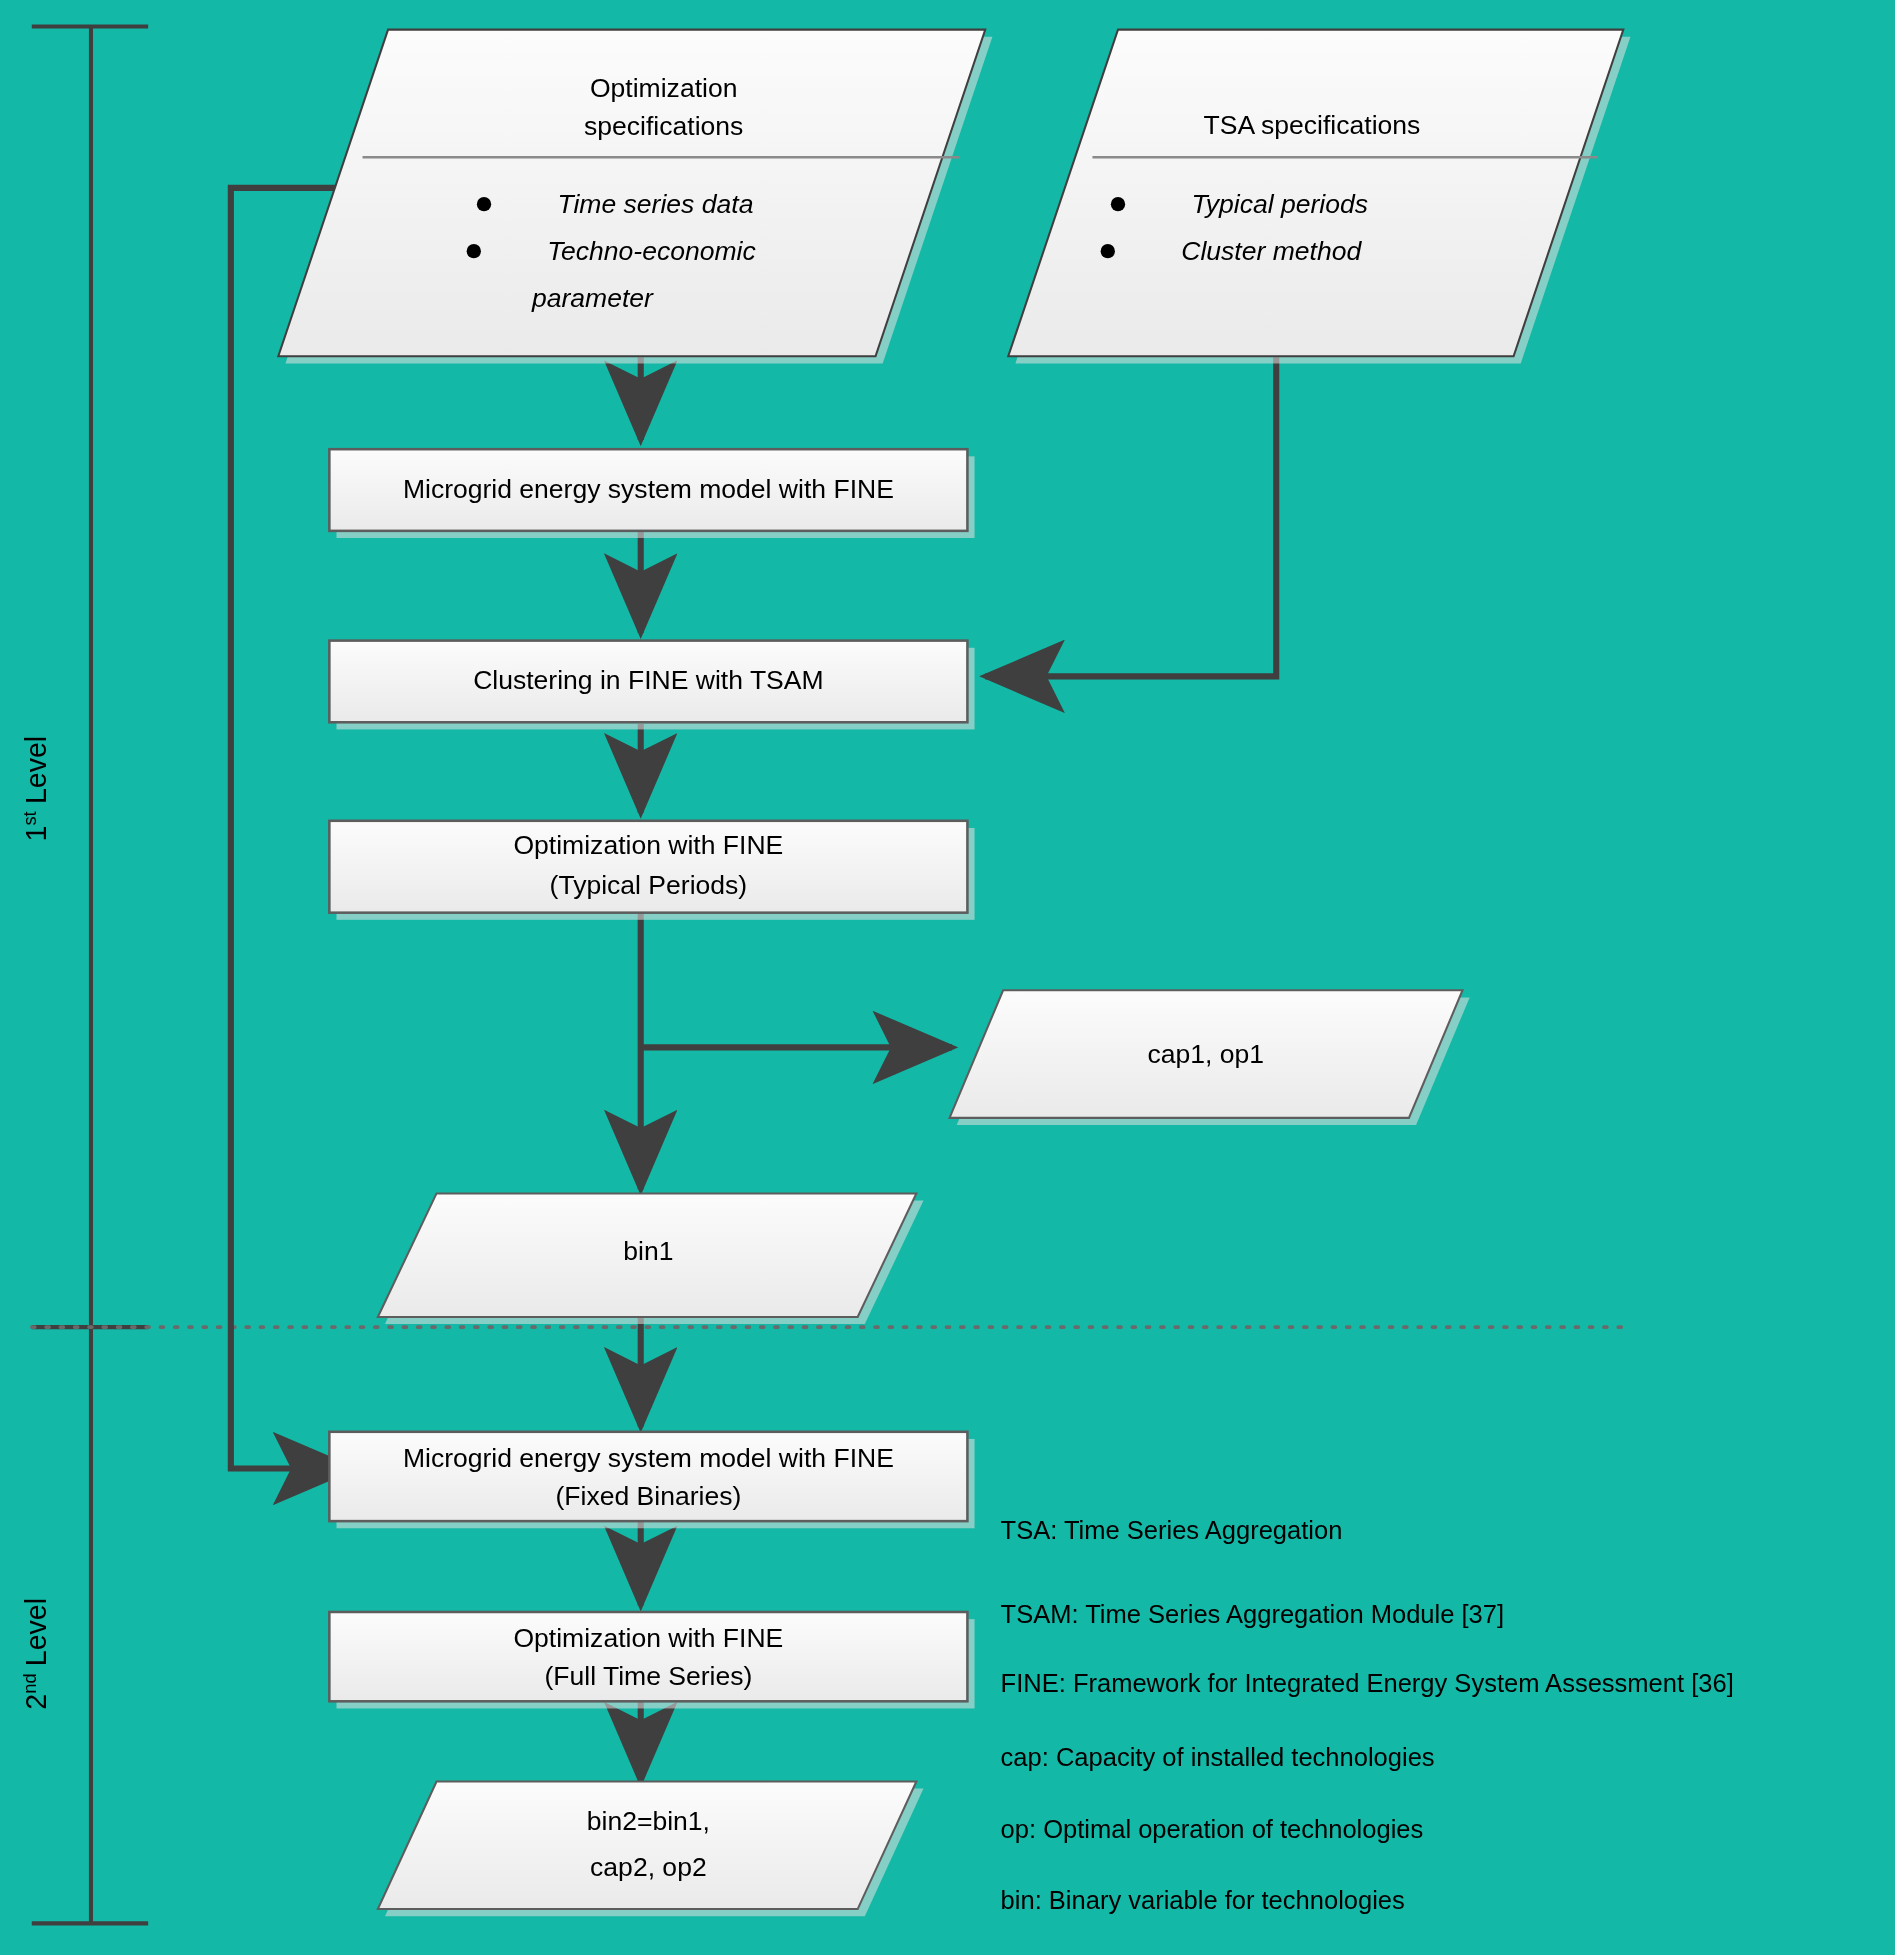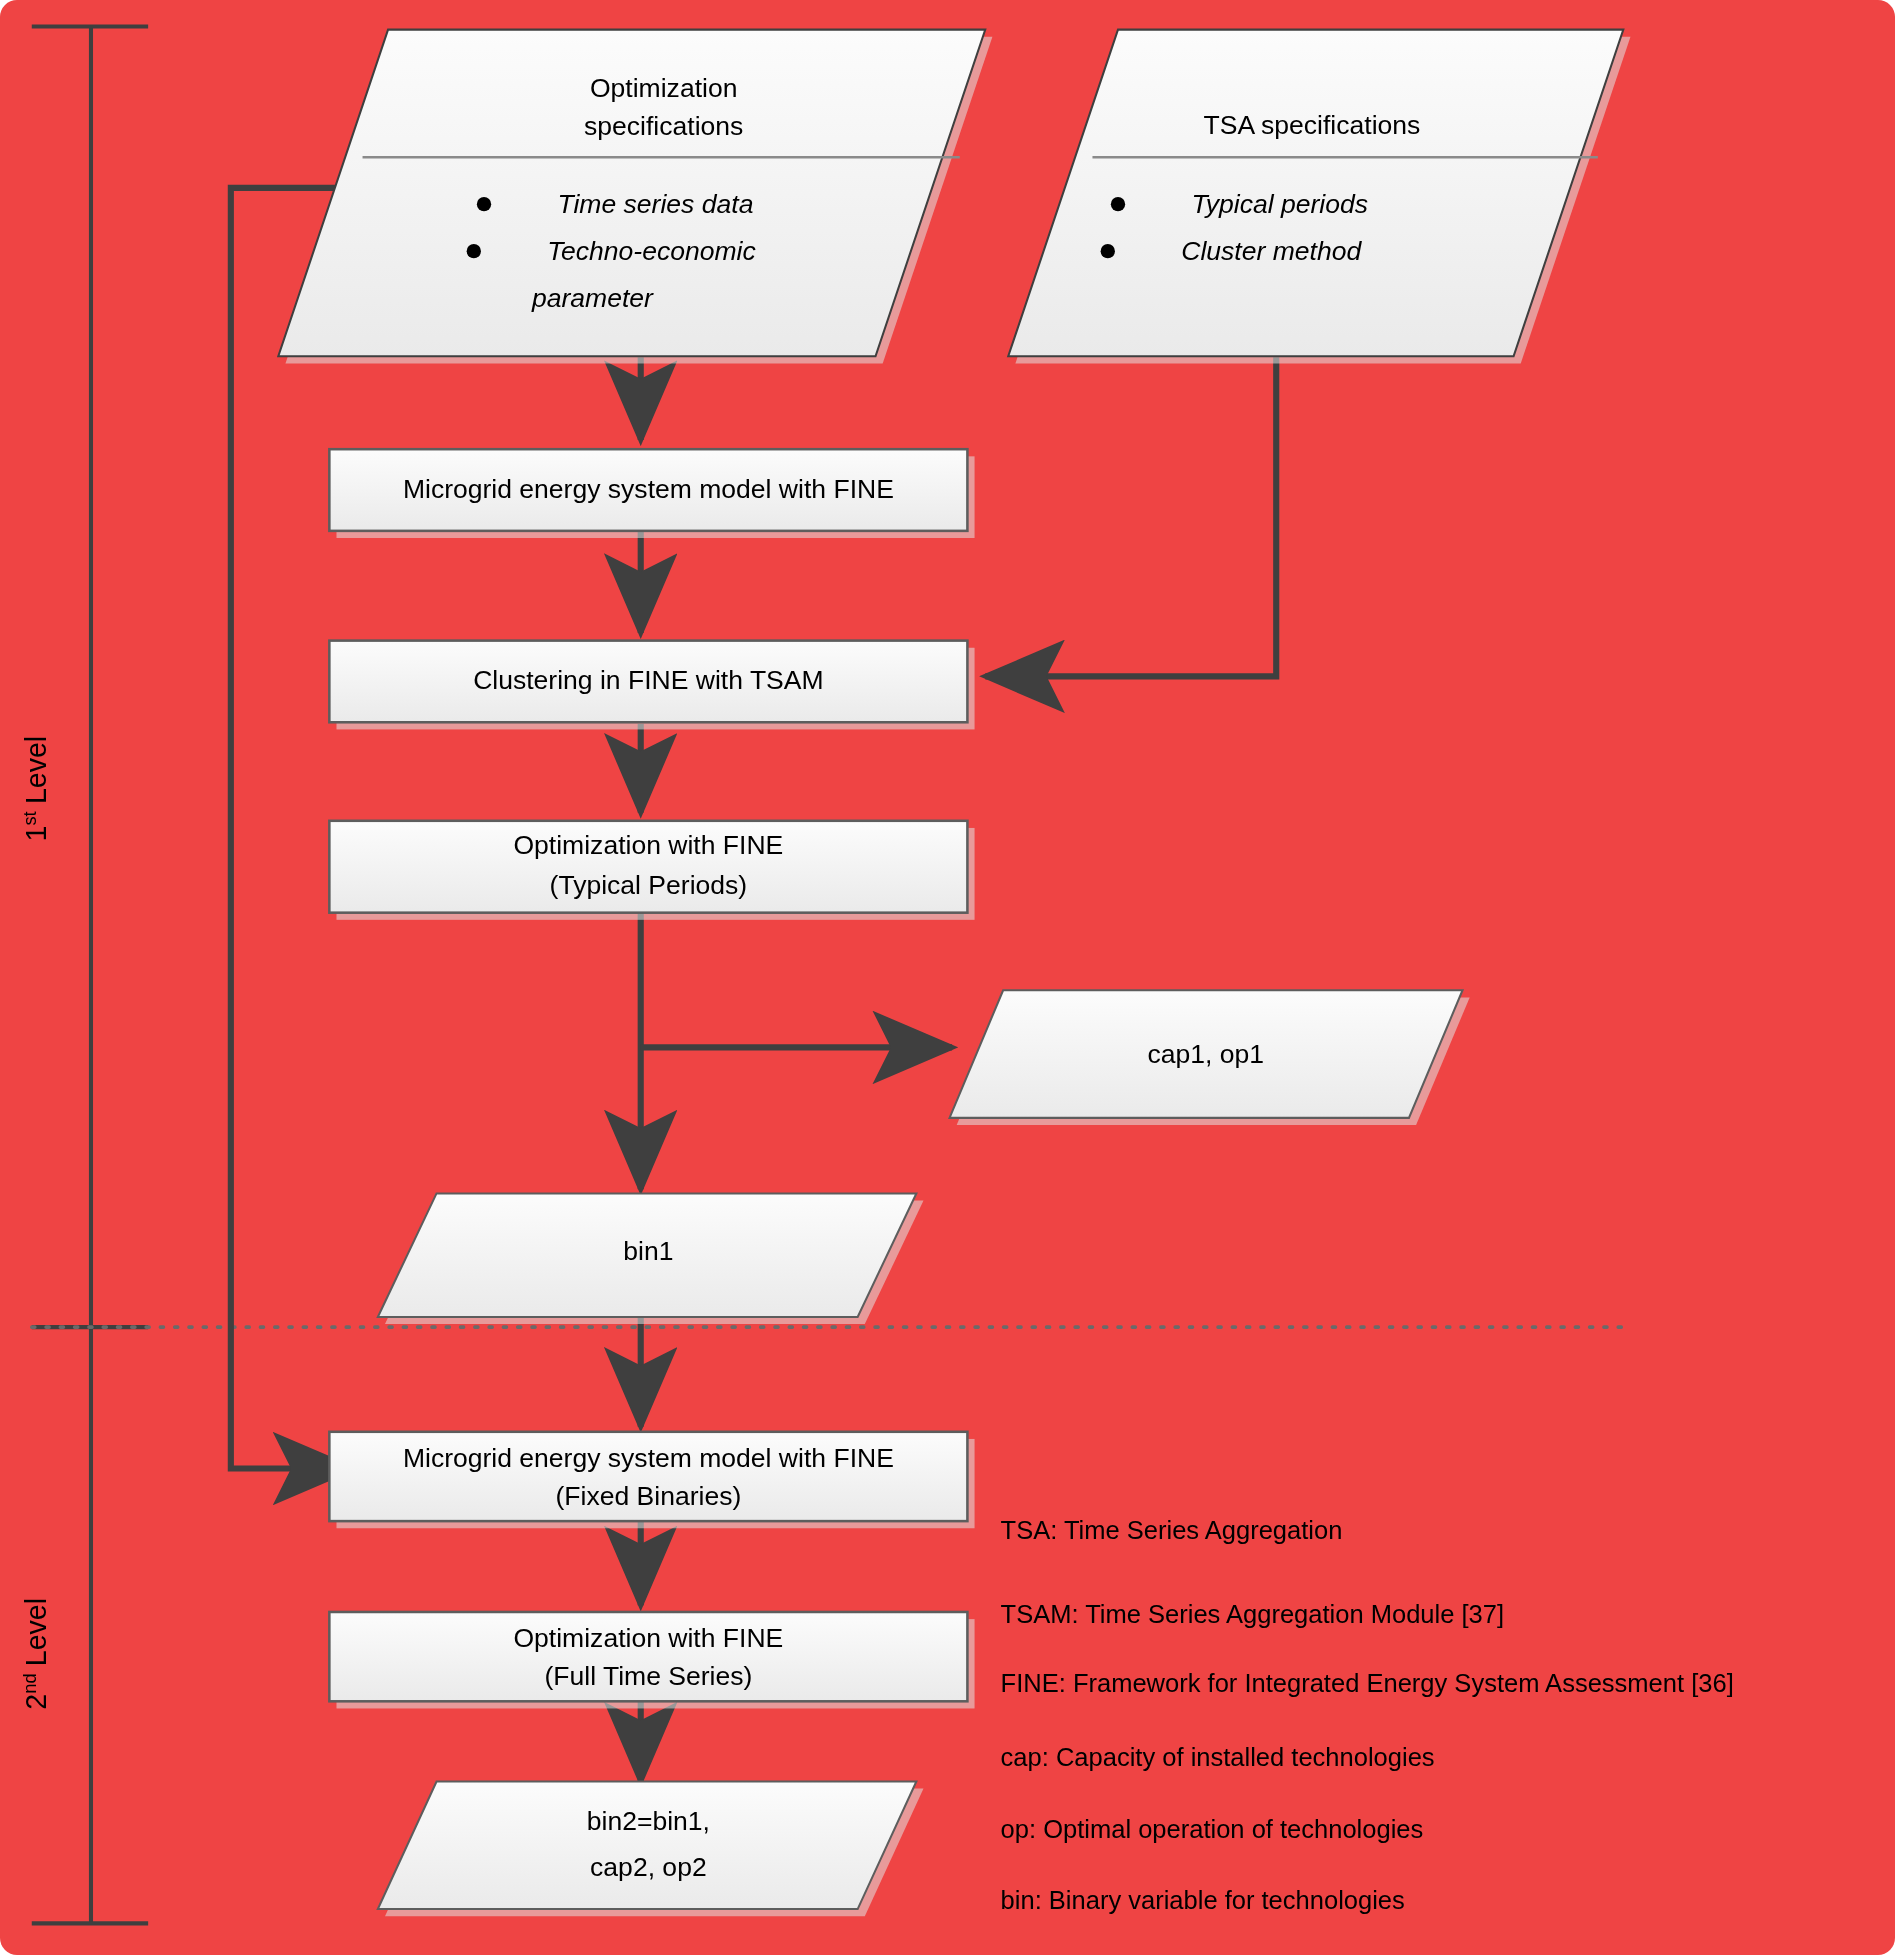--- a/index.html
+++ b/index.html
@@ -7,23 +7,22 @@
     padding: 0;
     background: #ffffff;
   }
   body {
     font-family: "Liberation Sans", sans-serif;
   }
   #canvas {
     position: relative;
     width: 1895px;
     height: 1955px;
-    background: #ef4444;
+    background: #14b8a6;
     overflow: hidden;
-    border-radius: 17px;
   }
   svg.flow {
     position: absolute;
     top: 0; left: 0;
     width: 1895px;
     height: 1955px;
   }
   .shape-text {
     fill: #000000;
     font-family: "Liberation Sans", sans-serif;

